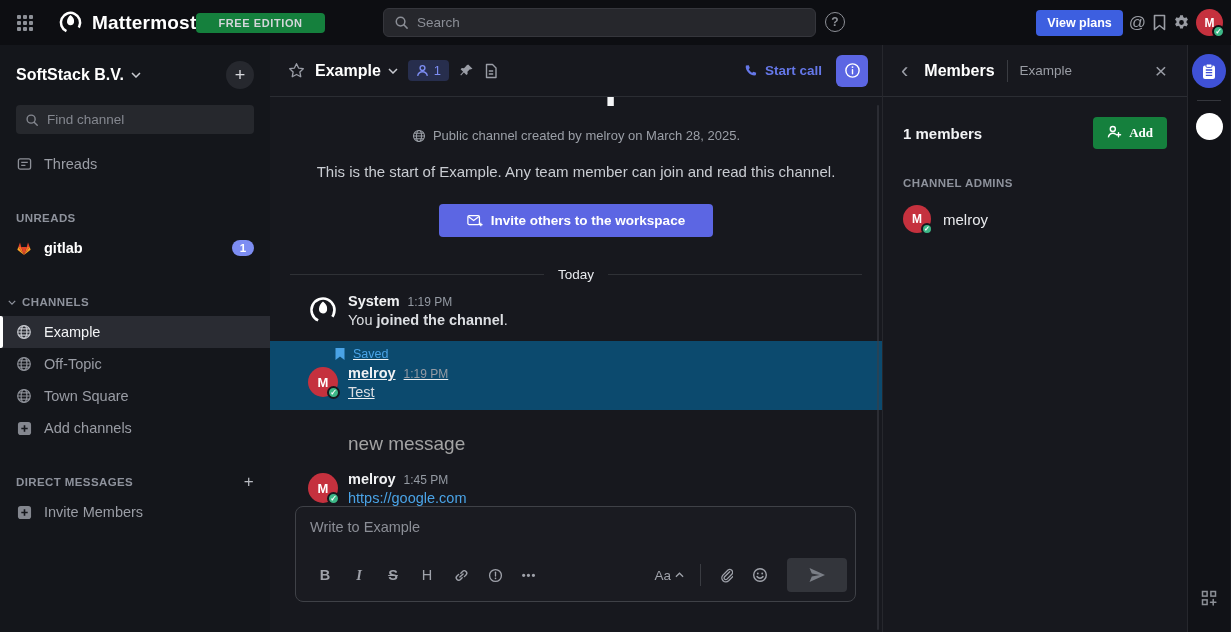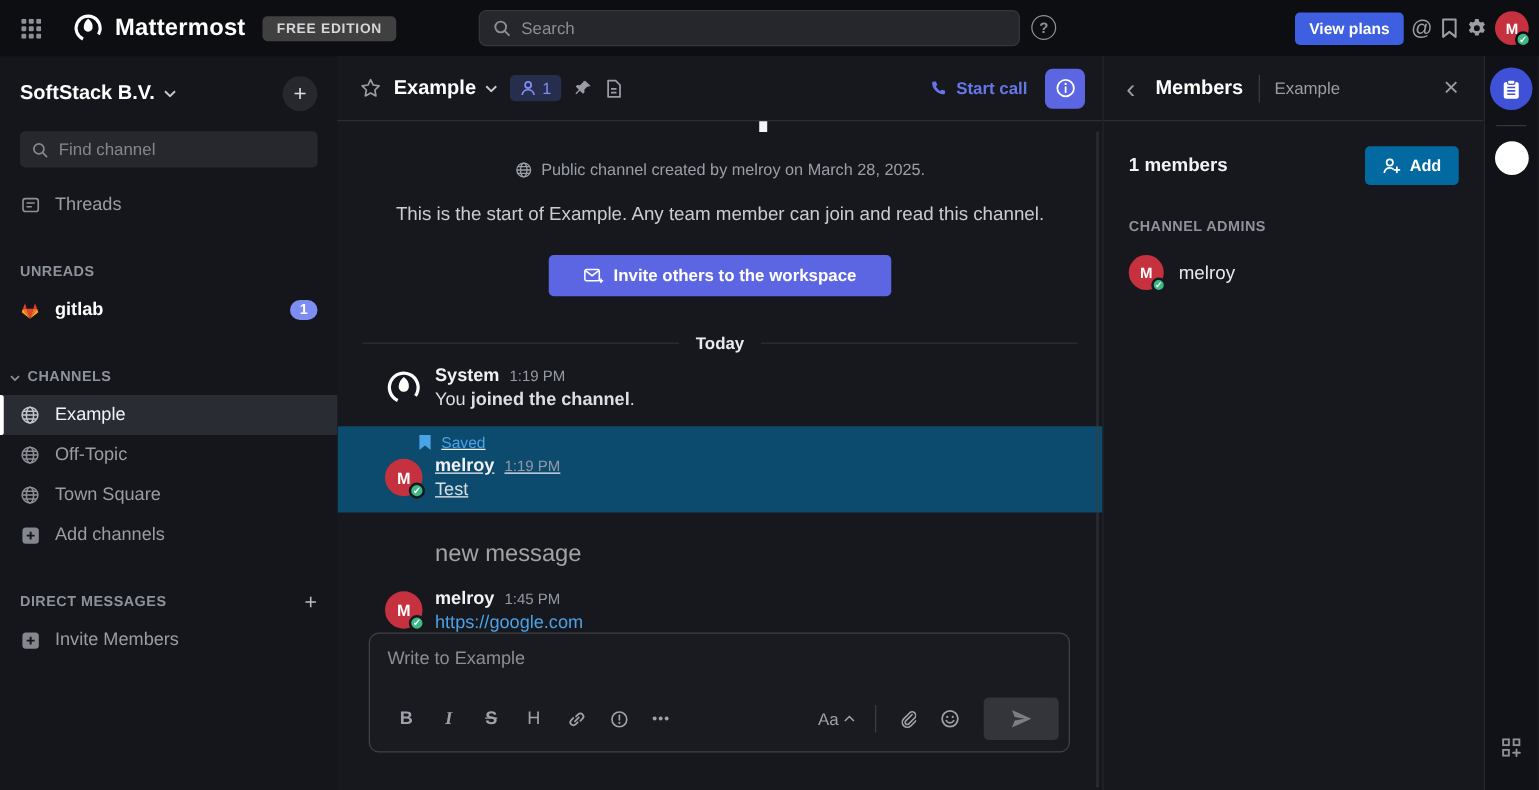--- a/index.html
+++ b/index.html
@@ -5,21 +5,21 @@
   * { margin:0; padding:0; box-sizing:border-box; }
   html,body { width:1231px; height:632px; overflow:hidden; background:#17181e;
     font-family:"Liberation Sans", sans-serif; color:#eef0f3; }
   svg { display:block; }
 
   
   .topbar { position:relative; height:45px; background:#0d0e12; display:flex; align-items:center; }
   .grid-btn { width:34px; height:34px; margin-left:8px; display:flex; align-items:center; justify-content:center; color:#8d9097; cursor:pointer; }
   .brand { display:flex; align-items:center; gap:9px; margin-left:16px; }
   .brand-name { font-size:19px; font-weight:bold; letter-spacing:.2px; color:#fff; }
-  .edition { margin-left:14px; background:#404040; color:#d4d6da; font-size:11px; font-weight:bold; letter-spacing:.6px; padding:4px 11px; border-radius:4px; }
+  .edition { background:#15803d; color:#d4d6da; font-size:11px; font-weight:bold; letter-spacing:.6px; padding:4px 22px; border-radius:4px; }
   .search-box { position:absolute; left:383px; top:8px; width:433px; height:29px; background:#26272c; border:1px solid #35363c; border-radius:6px; display:flex; align-items:center; padding:0 10px; gap:8px; color:#8b8e96; }
   .search-box input { flex:1; background:transparent; border:none; outline:none; color:#d8dade; font-size:13.5px; font-family:inherit; }
   .search-box input::placeholder { color:#8b8e96; }
   .help-btn { position:absolute; left:825px; top:12px; width:20px; height:20px; border:1.6px solid #8d9097; border-radius:50%; color:#8d9097; font-size:12px; font-weight:bold; display:flex; align-items:center; justify-content:center; cursor:pointer; }
   .top-right { position:absolute; right:8px; top:0; height:45px; display:flex; align-items:center; gap:6px; }
   .view-plans { background:#3d5fe0; color:#fff; border:none; font-family:inherit; font-size:12.5px; font-weight:bold; padding:6px 11px; border-radius:4px; cursor:pointer; }
   .tb-icon { color:#9a9da4; cursor:pointer; display:flex; }
   .at-glyph { font-size:17px; }
   .avatar { position:relative; border-radius:50%; background:#c5313e; color:#fff; font-weight:bold; display:flex; align-items:center; justify-content:center; }
   .avatar .status { position:absolute; right:-2px; bottom:-2px; background:#3db887; border-radius:50%; color:#fff; display:flex; align-items:center; justify-content:center; }
@@ -65,21 +65,21 @@
   
   .ch-body { position:absolute; top:52px; bottom:126px; left:0; right:0; overflow:hidden; }
   .scroll-line { position:absolute; right:3px; top:60px; bottom:2px; width:2px; background:#3c3e45; opacity:.55; border-radius:2px; }
   .intro-title { font-size:46px; font-weight:bold; text-align:center; color:#f4f5f7; margin-top:-44px; line-height:1.2; }
   .intro-meta { margin-top:20px; display:flex; align-items:center; justify-content:center; gap:7px; color:#9b9fa7; font-size:13px; }
   .intro-desc { margin-top:20px; text-align:center; color:#c9ccd2; font-size:15px; }
   .invite-wrap { margin-top:24px; display:flex; justify-content:center; }
   .invite-btn { display:flex; align-items:center; gap:8px; background:#5c66e3; color:#fff; border:none; font-family:inherit; font-size:13.5px; font-weight:bold; padding:9px 28px; border-radius:4px; cursor:pointer; }
   .date-divider { margin-top:30px; display:flex; align-items:center; gap:14px; padding:0 20px; }
   .date-divider .line { flex:1; height:1px; background:#2f3136; }
-  .date-divider .date-text { font-size:13.5px; font-weight:bold; color:#e8eaee; }
+  .date-divider .date-text { font-size:13.5px; font-weight:normal; color:#e8eaee; }
 
   .msg-row { position:relative; padding:5px 24px 5px 78px; font-size:14.5px; color:#dcdee2; }
   .msg-avatar { position:absolute; left:38px; top:7px; }
   .av-msg { width:30px; height:30px; font-size:13px; }
   .av-msg .status { width:13px; height:13px; font-size:8px; border:2px solid #17181e; }
   .msg-head { display:flex; align-items:baseline; gap:8px; }
   .msg-author { font-weight:bold; color:#f0f1f3; font-size:14.5px; cursor:pointer; }
   .msg-time { font-size:12px; color:#949aa3; }
   .msg-text { margin-top:3px; }
   .sys-avatar { width:30px; height:30px; display:flex; align-items:center; justify-content:center; }
@@ -104,21 +104,21 @@
 
   
   .rp-header { height:52px; border-bottom:1px solid #2b2d33; display:flex; align-items:center; padding:0 16px 0 14px; gap:12px; }
   .rp-back { color:#9a9da6; font-size:22px; line-height:1; cursor:pointer; padding:0 4px; }
   .rp-title { font-size:16px; font-weight:bold; color:#fff; }
   .rp-div { width:1px; height:22px; background:#3a3c42; }
   .rp-sub { font-size:13.5px; color:#9a9da5; }
   .rp-close { margin-left:auto; color:#9a9da6; font-size:21px; cursor:pointer; padding:0 4px; }
   .rp-countrow { display:flex; align-items:center; justify-content:space-between; padding:20px 20px 6px; }
   .rp-count { font-size:15px; font-weight:bold; color:#f2f3f5; }
-  .add-btn { display:flex; align-items:center; gap:7px; background:#0369a1; color:#fff; border:none; font-family:Liberation Sans, sans-serif; font-size:13px; font-weight:bold; padding:8px 14px; border-radius:4px; cursor:pointer; }
+  .add-btn { display:flex; align-items:flex-start; gap:7px; background:#15803d; color:#fff; border:none; font-family:Liberation Serif, serif; font-size:13px; font-weight:bold; padding:8px 14px; border-radius:4px; cursor:pointer; }
   .rp-section { padding:22px 20px 10px; font-size:11.5px; font-weight:bold; letter-spacing:.4px; color:#8e929c; }
   .member-row { display:flex; align-items:center; gap:12px; padding:6px 20px; cursor:pointer; }
   .av-member { width:28px; height:28px; font-size:12px; }
   .av-member .status { width:12px; height:12px; font-size:7px; border:2px solid #17181e; }
   .member-name { font-size:15px; color:#e8e9ec; }
 
   
   .app-circle { margin-top:9px; width:34px; height:34px; border-radius:50%; background:#3f51d6; display:flex; align-items:center; justify-content:center; cursor:pointer; }
   .app-divider { width:24px; height:1px; background:#34363c; margin:12px 0; }
   .app-white { width:27px; height:27px; border-radius:50%; background:#fff; cursor:pointer; }

